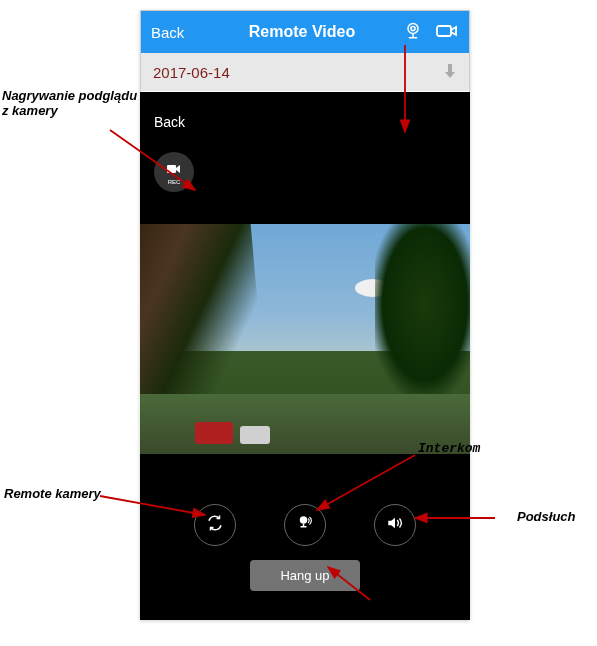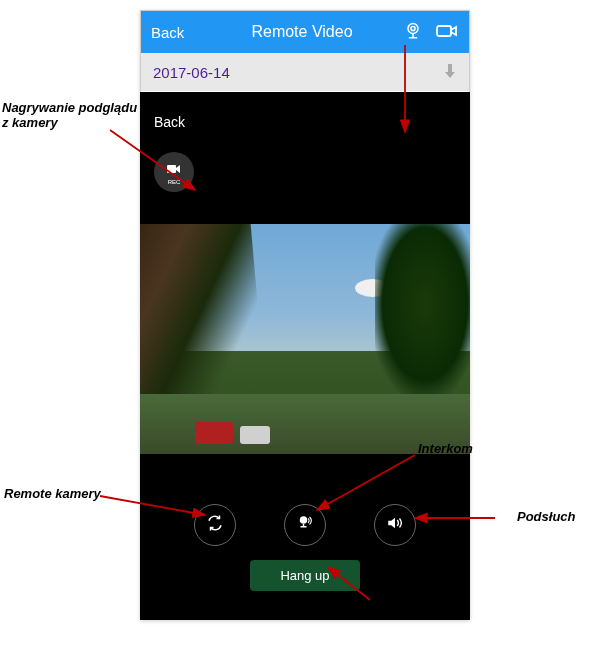--- a/index.html
+++ b/index.html
@@ -30,33 +30,34 @@
       font-size: 15px;
       padding: 0 10px;
     }
     .header-back {
       width: 50px;
     }
     .header-title {
       flex: 1;
       text-align: center;
       font-size: 16px;
+      font-weight: bold;
     }
     .header-icons {
       display: flex;
       gap: 12px;
       align-items: center;
     }
     .date-bar {
       background: #e8e8e8;
       height: 38px;
       display: flex;
       align-items: center;
       padding: 0 12px;
-      color: #4c1d95;
+      color: #7f1d1d;
       font-size: 15px;
       justify-content: space-between;
     }
     .overlay {
       position: absolute;
       left: 140px;
       top: 92px;
       width: 330px;
       height: 528px;
       background: #000;
@@ -152,21 +153,21 @@
       justify-content: center;
       color: #fff;
     }
     .hangup-row {
       height: 60px;
       display: flex;
       justify-content: center;
       align-items: flex-start;
     }
     .hangup-btn {
-      background: #14532d;
+      background: #737373;
       color: #fff;
       border-radius: 4px;
       padding: 8px 30px;
       font-size: 13px;
     }
     
     .annotation {
       position: absolute;
       font-family: Arial, sans-serif;
       font-style: italic;
@@ -265,26 +266,26 @@
           <path d="M15 8 q3 4 0 8 M18 6 q5 6 0 12" fill="none" stroke="#fff" stroke-width="1.8"></path>
         </svg>
       </span>
     </div>
   </div>
   <div class="hangup-row">
     <div class="hangup-btn">Hang up</div>
   </div>
 </div>
 
-<div class="annotation" style="left:2px; top:100px;">
+<div class="annotation" style="left:2px; top:88px;">
   <div style="white-space:pre-line;">Nagrywanie podglądu
 z kamery</div>
 </div>
 <div class="annotation" style="left:4px; top:486px;">Remote kamery</div>
-<div class="annotation" style="left:418px; top:441px;">Interkom</div>
+<div class="annotation" style="left:418px; top:441px;font-family:Liberation Mono, monospace;">Interkom</div>
 <div class="annotation" style="left:517px; top:509px;">Podsłuch</div>
 <div class="annotation" style="left:340px; top:602px;">Zakończenie</div>
 
 <svg class="arrow" style="left:0;top:0;width:597px;height:646px;">
   <defs>
     <marker id="ah" markerWidth="10" markerHeight="10" refX="7" refY="3" orient="auto">
       <path d="M0,0 L8,3 L0,6 Z" fill="#c00000"></path>
     </marker>
   </defs>
 

